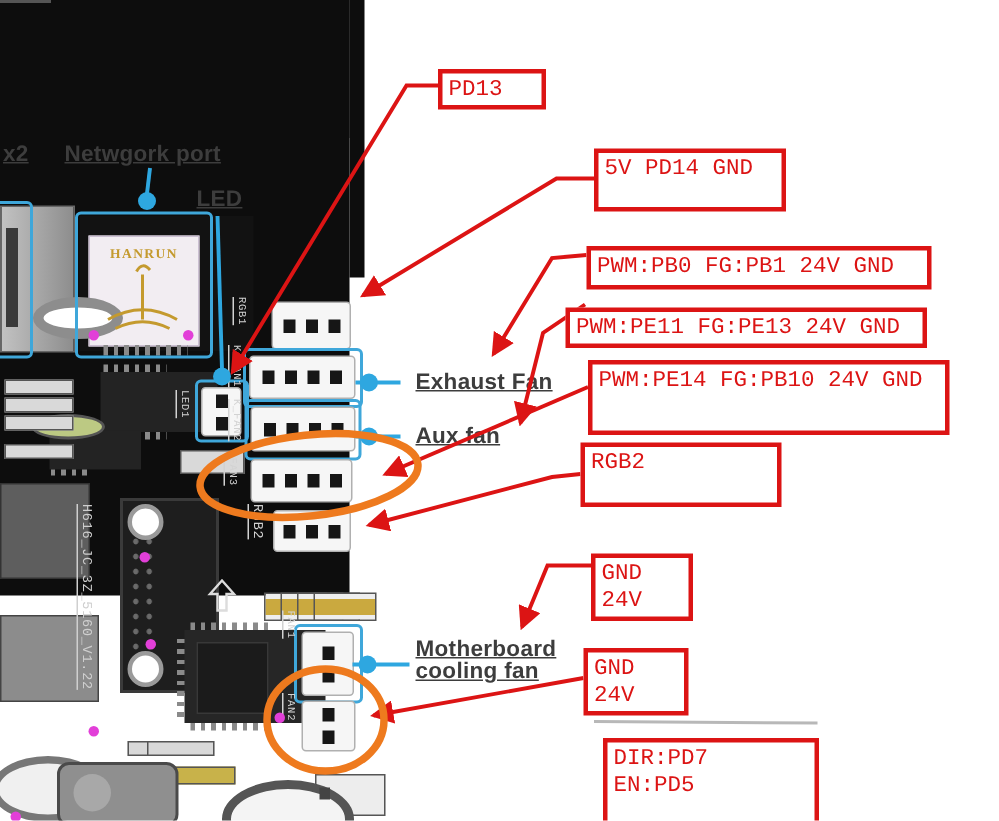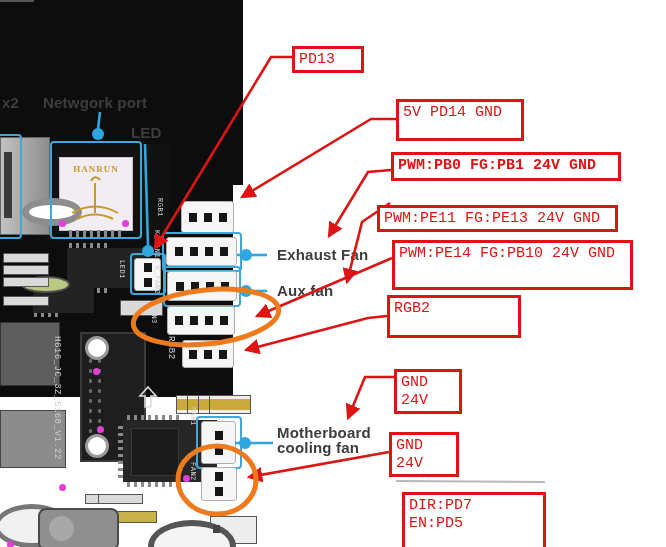--- a/index.html
+++ b/index.html
@@ -1,18 +1,18 @@
 <!DOCTYPE html>
 <html><head>
 <meta charset="utf-8">
 <style>
   html,body{margin:0;padding:0;}
   body{width:666px;height:547px;position:relative;overflow:hidden;background:#ffffff;
        font-family:"Liberation Sans", sans-serif;}
-  .abs{position:absolute;}
+  .abs{position:absolute;text-decoration:underline;}
   
   .pcb{background:#0d0d0d;}
   .graylabel{color:#3d3d3d;font-weight:bold;font-size:15px;letter-spacing:.2px;line-height:15px;white-space:nowrap;}
   .silk{color:#d2d2d2;font-family:"Liberation Mono", monospace;writing-mode:vertical-rl;text-orientation:mixed;
         font-size:7px;line-height:7px;letter-spacing:.5px;white-space:nowrap;}
   .silk-big{font-size:9px;line-height:9px;color:#cfcfcf;}
   
   .conn{position:absolute;background:#f6f6f6;border:1px solid #b0b0b0;border-radius:3px;
         display:flex;align-items:center;justify-content:center;gap:7px;}
   .conn i{width:8px;height:9px;background:#161616;display:block;}
@@ -229,21 +229,21 @@
   <div>Motherboard</div>
   <div>cooling fan</div>
 </div>
 
 <div class="callout" style="left:292px;top:46px;width:58px;height:19px;font-family:Liberation Mono, monospace;">
   <div>PD13</div>
 </div>
 <div class="callout h2" style="left:396px;top:99px;width:114px;height:34px;">
   <div>5V PD14 GND</div>
 </div>
-<div class="callout" style="left:391px;top:152px;width:216px;height:21px;font-weight:bold;">
+<div class="callout" style="left:391px;top:164px;width:216px;height:21px;">
   <div>PWM:PB0 FG:PB1 24V GND</div>
 </div>
 <div class="callout" style="left:377px;top:192px;width:227px;height:19px;margin-top:13px;">
   <div>PWM:PE11 FG:PE13 24V GND</div>
 </div>
 <div class="callout h2" style="left:392px;top:240px;width:227px;height:42px;">
   <div>PWM:PE14 FG:PB10 24V GND</div>
 </div>
 <div class="callout h2" style="left:387px;top:295px;width:120px;height:35px;">
   <div>RGB2</div>

